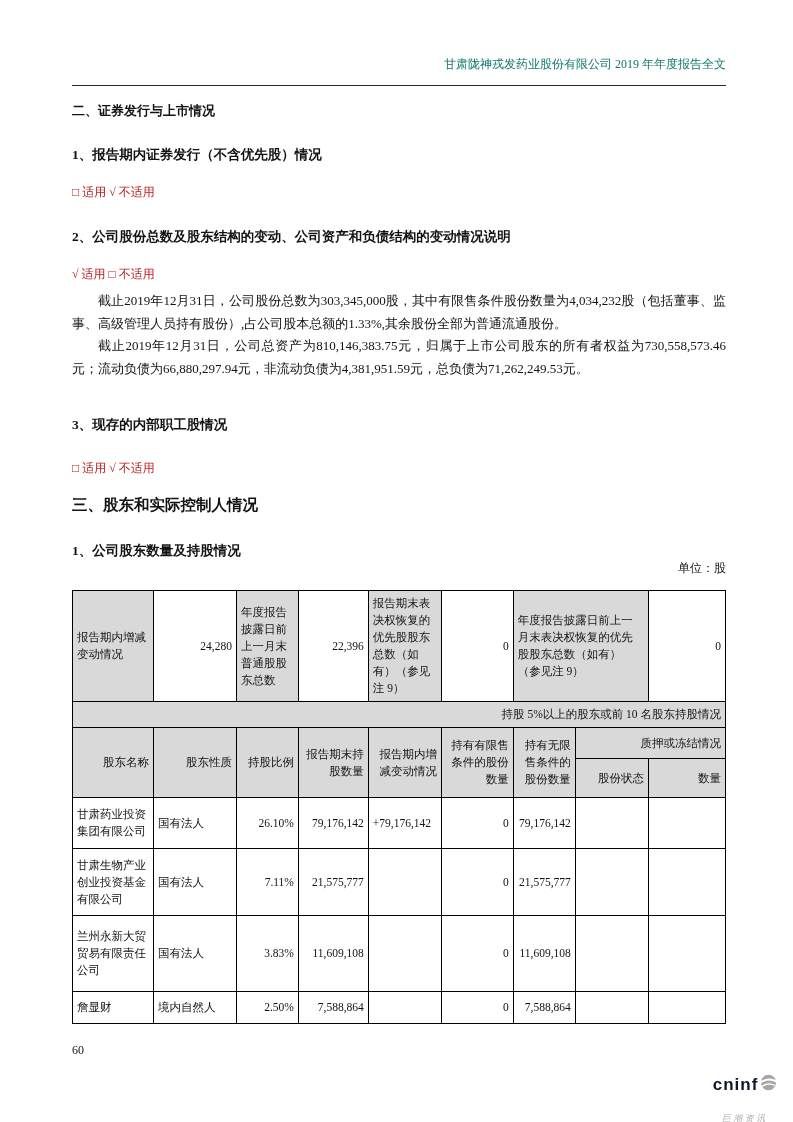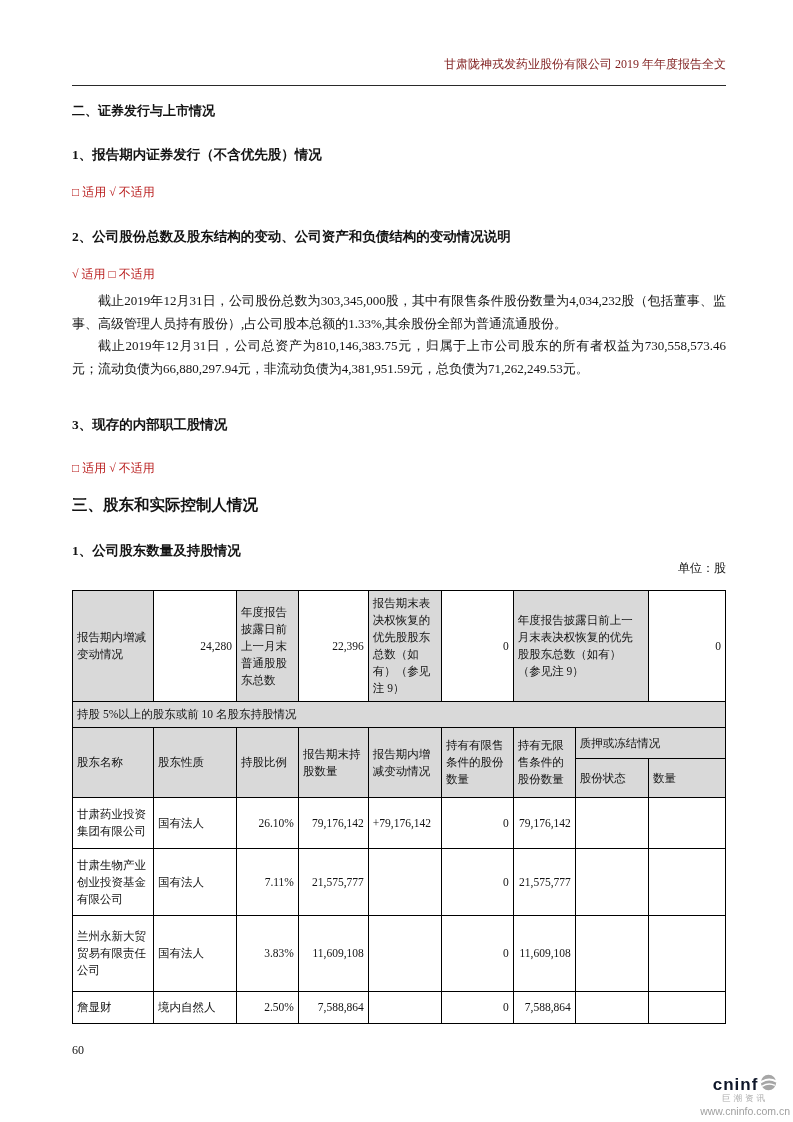--- a/index.html
+++ b/index.html
@@ -1,58 +1,58 @@
 <!DOCTYPE html>
 <html><head>
 <meta charset="utf-8">
 <style>
   html,body{margin:0;padding:0;background:#e8e8e8;}
   .page{position:relative;width:793px;height:1122px;background:#ffffff;margin:0 auto;
         font-family:"Liberation Serif","DejaVu Serif",serif;color:#131313;overflow:hidden;}
   .content{position:absolute;left:72px;top:0;width:654px;}
 
   .doc-header{padding-top:56px;padding-bottom:13px;border-bottom:1px solid #2a2a2a;
-              text-align:right;font-size:12px;line-height:16px;color:#7f1d1d;}
+              text-align:right;font-size:12px;line-height:16px;color:#0f766e;}
 
   .h2{font-size:13px;font-weight:bold;line-height:22px;margin:14px 0 0 0;}
   .h2b{font-size:15.5px;font-weight:bold;line-height:22px;margin:18px 0 0 0;}
   .h3{font-size:13.5px;font-weight:bold;line-height:18px;margin:24px 0 0 0;}
   .h3-28{margin-top:28px;}
   .h3-36{margin-top:36px;}
   .h3-26{margin-top:26px;}
   .check{font-size:12px;line-height:16px;margin-top:20px;color:#b91c1c;}
   .check-26{margin-top:26px;}
   .para{font-size:13px;line-height:22.5px;text-align:justify;text-indent:2em;margin:8px 0 0 0;}
   .para2{margin-top:0;}
   .unit{font-size:12px;text-align:right;line-height:16px;}
 
   table.sh{width:100%;border-collapse:collapse;table-layout:fixed;margin-top:14px;
            font-size:11.5px;}
   table.sh td{border:1px solid #000;vertical-align:middle;padding:2px 4px;line-height:17px;
               word-break:break-all;overflow:hidden;}
   td.gray{background:#d9d9d9;}
   td.num{text-align:right;padding-right:3px;}
-  td.ctr{text-align:left;margin-left:24px;}
+  td.ctr{text-align:right;margin-left:24px;}
   td.chg{padding-left:1px;padding-right:1px;}
   tr.summary td{height:106px;}
   tr.band td{height:21px;}
   tr.hdr1 td{height:26px;}
   tr.hdr2 td{height:34px;}
   tr.r1 td{height:46px;}
   tr.r2 td{height:62px;}
   tr.r3 td{height:71px;}
   tr.r4 td{height:27px;}
 
   .pageno{font-size:12px;text-align:left;margin-top:18px;line-height:16px;}
 
   .cninfo{position:absolute;top:1074px;right:3px;text-align:center;color:#a6a6a6;
           font-family:"Liberation Sans","DejaVu Sans",sans-serif;line-height:1;}
   .cninfo .row1{display:flex;align-items:center;justify-content:center;gap:2px;}
   .cninfo .brand{font-size:17px;font-weight:bold;letter-spacing:1px;color:#0f172a;}
-  .cninfo .sub{font-size:8.5px;letter-spacing:3px;margin-top:0;color:#ababab;}
+  .cninfo .sub{font-size:8.5px;letter-spacing:3px;margin-top:20px;color:#ababab;font-style:italic;}
   .cninfo .url{font-size:10.5px;margin-top:3px;color:#9f9f9f;}
 </style>
 </head>
 <body>
 
 <div class="page">
   <div class="content">
 
     <div class="doc-header">甘肃陇神戎发药业股份有限公司 2019 年年度报告全文</div>
 

